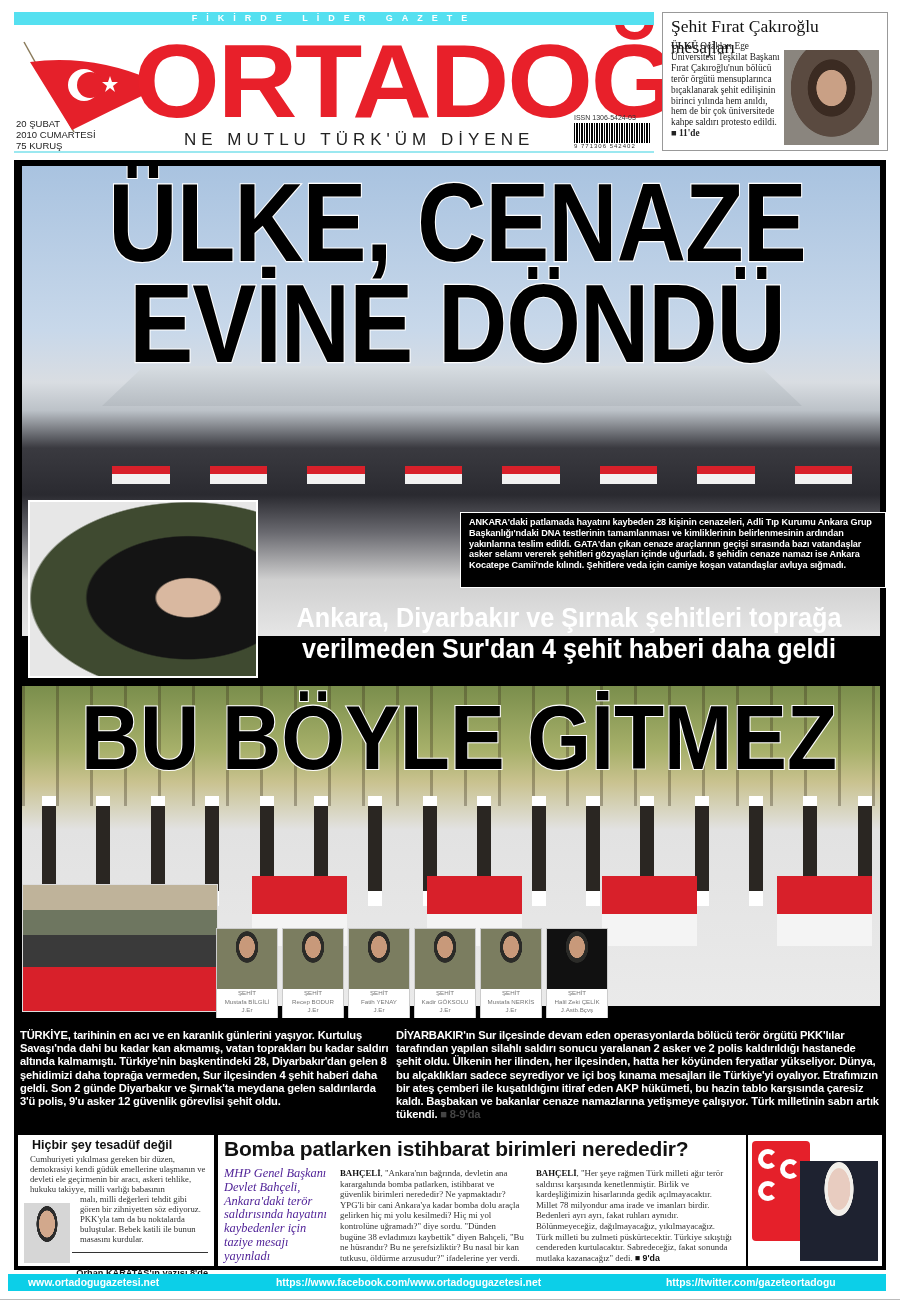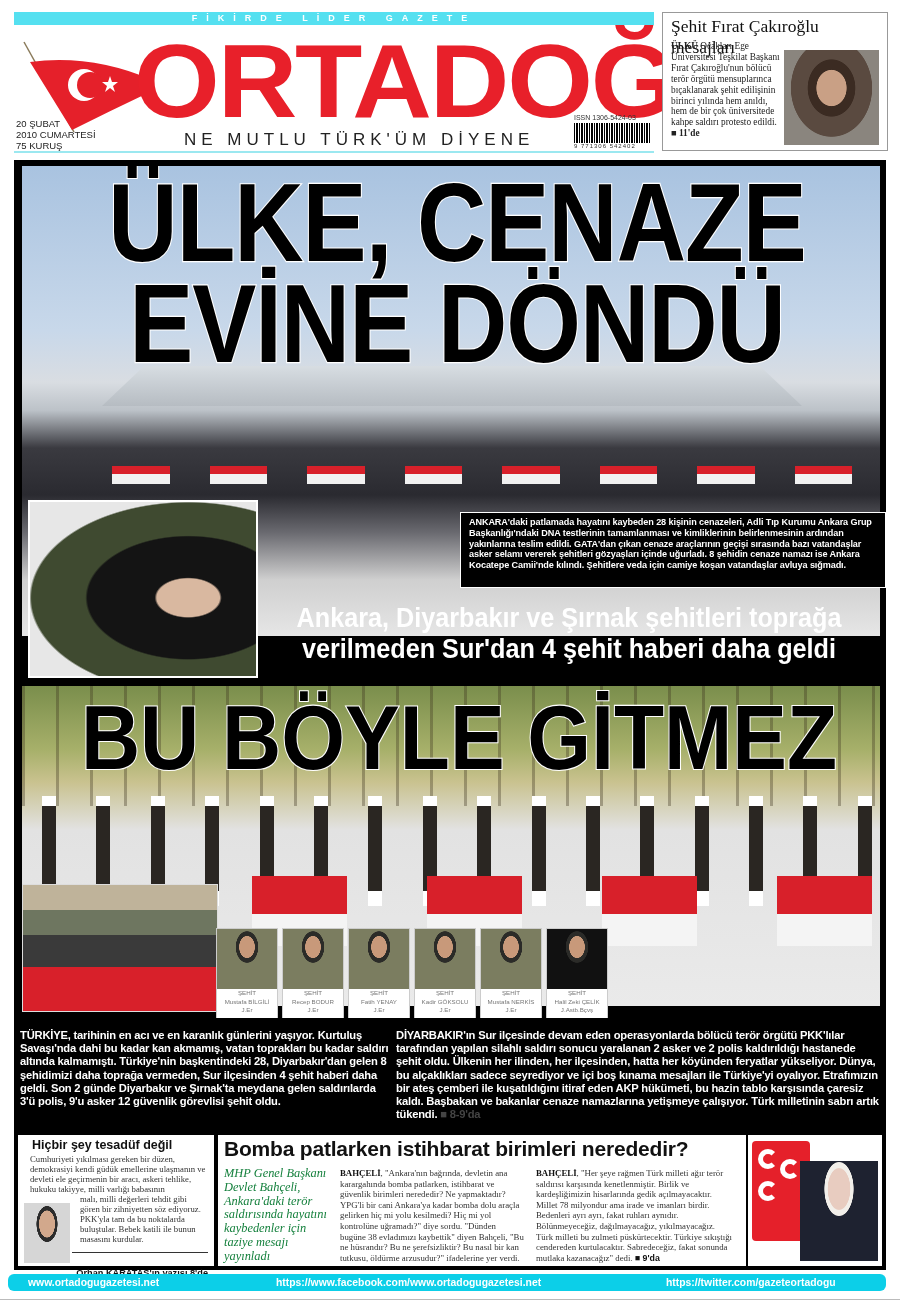--- a/index.html
+++ b/index.html
@@ -63,32 +63,32 @@
   .bottomrow { position: absolute; left: 14px; top: 1130px; width: 872px; height: 140px; background: #000; }
   .col-box { position: absolute; left: 4px; top: 5px; width: 196px; height: 131px; background: #fff; }
   .col-box h3 { font-size: 12.5px; font-weight: 900; margin: 3px 0 0 14px; }
   .col-box .col-text { position: absolute; left: 12px; top: 19px; width: 176px; font-family: "Liberation Serif", serif; font-size: 8.7px; line-height: 10px; color: #333; }
   .col-box .col-text .ind { display: block; padding-left: 50px; }
   .col-portrait { position: absolute; left: 6px; top: 68px; width: 46px; height: 60px; background: radial-gradient(ellipse at 50% 35%, #d2a88c 0 24%, #2b2b2b 25% 32%, #d6d6d6 33%); }
   .col-byline { position: absolute; left: 54px; top: 117px; width: 136px; font-size: 9.2px; font-weight: 900; text-align: right; border-top: 1px solid #333; padding-top: 15px; }
 
   .news-box { position: absolute; left: 204px; top: 5px; width: 528px; height: 131px; background: #fff; }
   .news-box h2 { font-size: 21px; font-weight: 900; margin: 2px 0 0 6px; letter-spacing: -0.2px; white-space: nowrap; }
-  .news-deck { position: absolute; left: 6px; top: 32px; width: 112px; font-family: "Liberation Serif", serif; font-style: italic; font-size: 12.4px; line-height: 13.8px; color: #15803d; }
+  .news-deck { position: absolute; left: 6px; top: 32px; width: 112px; font-family: "Liberation Serif", serif; font-style: italic; font-size: 12.4px; line-height: 13.8px; color: #4c1d95; }
   .news-col1 { position: absolute; left: 122px; top: 33px; width: 184px; font-family: "Liberation Serif", serif; font-size: 8.8px; line-height: 10.6px; color: #333; }
   .news-col2 { position: absolute; left: 318px; top: 33px; width: 198px; font-family: "Liberation Serif", serif; font-size: 8.8px; line-height: 10.6px; color: #333; }
   .news-box b.lead { font-weight: bold; color: #111; }
   .news-box .ref { font-family: "Liberation Sans", sans-serif; font-weight: bold; color: #111; }
   .news-photo { position: absolute; left: 734px; top: 5px; width: 134px; height: 131px; background: #fff; }
   .news-photo .flag-mhp { position: absolute; left: 4px; top: 6px; width: 58px; height: 100px; background: #e5202a; border-radius: 4px; }
   .news-photo .flag-mhp i { position: absolute; width: 20px; height: 20px; border: 5px solid #fff; border-radius: 50%; border-right-color: transparent; }
   .news-photo .man { position: absolute; left: 52px; top: 26px; width: 78px; height: 100px; background: radial-gradient(ellipse at 50% 28%, #e8ccc0 0 20%, #f2efea 21% 26%, #1e2230 27%); }
 
   
-  .footer { position: absolute; left: 8px; top: 1274px; width: 878px; height: 17px; background: #0ccfe8; color: #fff; font-weight: bold; font-size: 11.8px; line-height: 17px; border-radius: 6px; }
+  .footer { position: absolute; left: 8px; top: 1274px; width: 878px; height: 17px; background: #0ccfe8; color: #fff; font-weight: bold; font-size: 11.8px; line-height: 17px; }
   .footer span { position: absolute; top: 0; transform: scaleX(0.88); transform-origin: left; }
   .footer-rule { position: absolute; left: 0; top: 1299px; width: 900px; height: 1px; background: #bbb; }
 </style>
 </head>
 <body>
 
 <header class="masthead">
   <div class="tagline-bar">FİKİRDE LİDER GAZETE</div>
   <svg class="flag" viewBox="0 0 140 92">
     <line x1="2" y1="2" x2="52" y2="92" stroke="#8a7a5a" stroke-width="1.5"></line>

